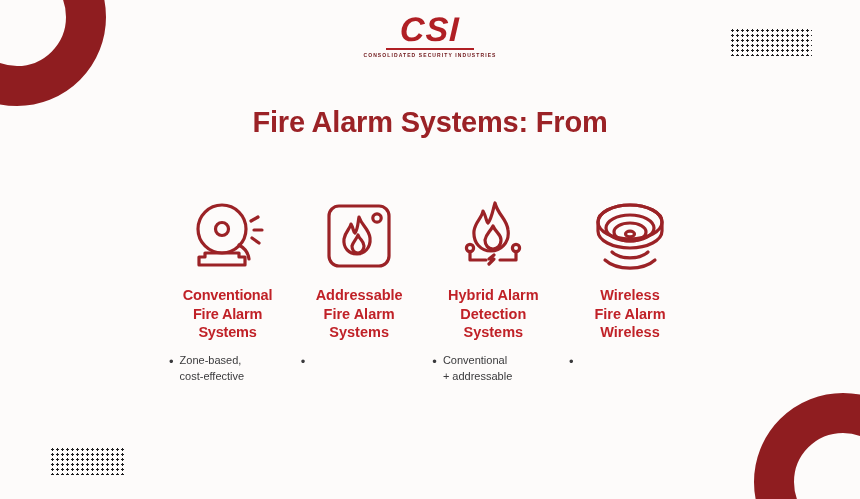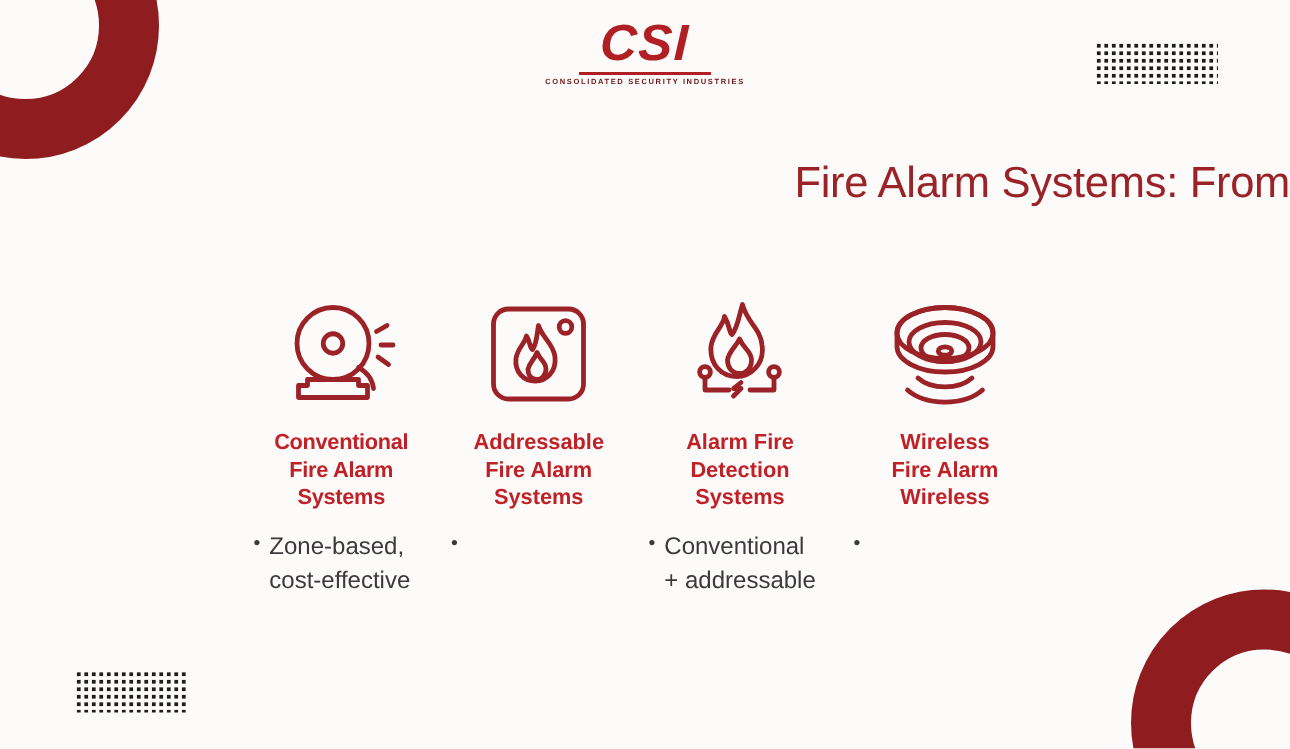--- a/index.html
+++ b/index.html
@@ -76,23 +76,23 @@
     letter-spacing:1.1px;
     color:#6d1417;
     margin-top:2px;
     white-space:nowrap;
   }
 
   
   #page-title {
     position:absolute;
     left:0; right:0; top:106px;
-    text-align:right;
+    text-align:center;
     font-size:29px;
-    font-weight:normal;
+    font-weight:bold;
     line-height:1.12;
     color:#9b2226;
     letter-spacing:-0.2px;
   }
   #page-title .tline { display:block; }
 
   
   #columns {
     position:absolute;
     left:165px; top:200px;
@@ -126,21 +126,21 @@
     width:100%;
     padding-left:4px;
   }
   .bullet-dot {
     color:#3a3a3c;
     font-size:13px;
     line-height:1.45;
     flex:0 0 auto;
   }
   .bullet-text {
-    font-size:16px;
+    font-size:11px;
     line-height:1.45;
     color:#3a3a3c;
     text-align:left;
   }
 
   
   .column.c0 .col-heading { letter-spacing:-0.2px; }
   .column.c2, .column.c3 { width:130px; }
 </style>
 </head>
@@ -217,21 +217,21 @@
           <path d="M38 3 c3 12 12 16 13 27 c2 13 -8 21 -17 21 c-10 0 -18 -8 -17 -20 c1 -9 8 -13 9 -20 c4 7 3 11 5 12 c4 -5 5 -14 7 -20 z"></path>
           <path d="M36 26 c3 7 8 8 8 14 c0 6 -4 9 -8 9 c-5 0 -8 -4 -8 -9 c1 -6 5 -8 8 -14 z"></path>
           <circle cx="13" cy="48" r="3.6"></circle>
           <circle cx="59" cy="48" r="3.6"></circle>
           <path d="M13 52 v8 h16"></path>
           <path d="M59 52 v8 h-16"></path>
           <path d="M37 55 l-5 4 h5 l-5 5"></path>
         </svg>
       </div>
       <div class="col-heading">
-        <span>Alarm Fire</span><br>
+        <span>Hybrid Alarm</span><br>
         <span>Detection</span><br>
         <span>Systems</span>
       </div>
       <div class="bullet-row">
         <span class="bullet-dot">•</span>
         <span class="bullet-text">
           <span>Conventional</span><br>
           <span>+ addressable</span>
         </span>
       </div>

